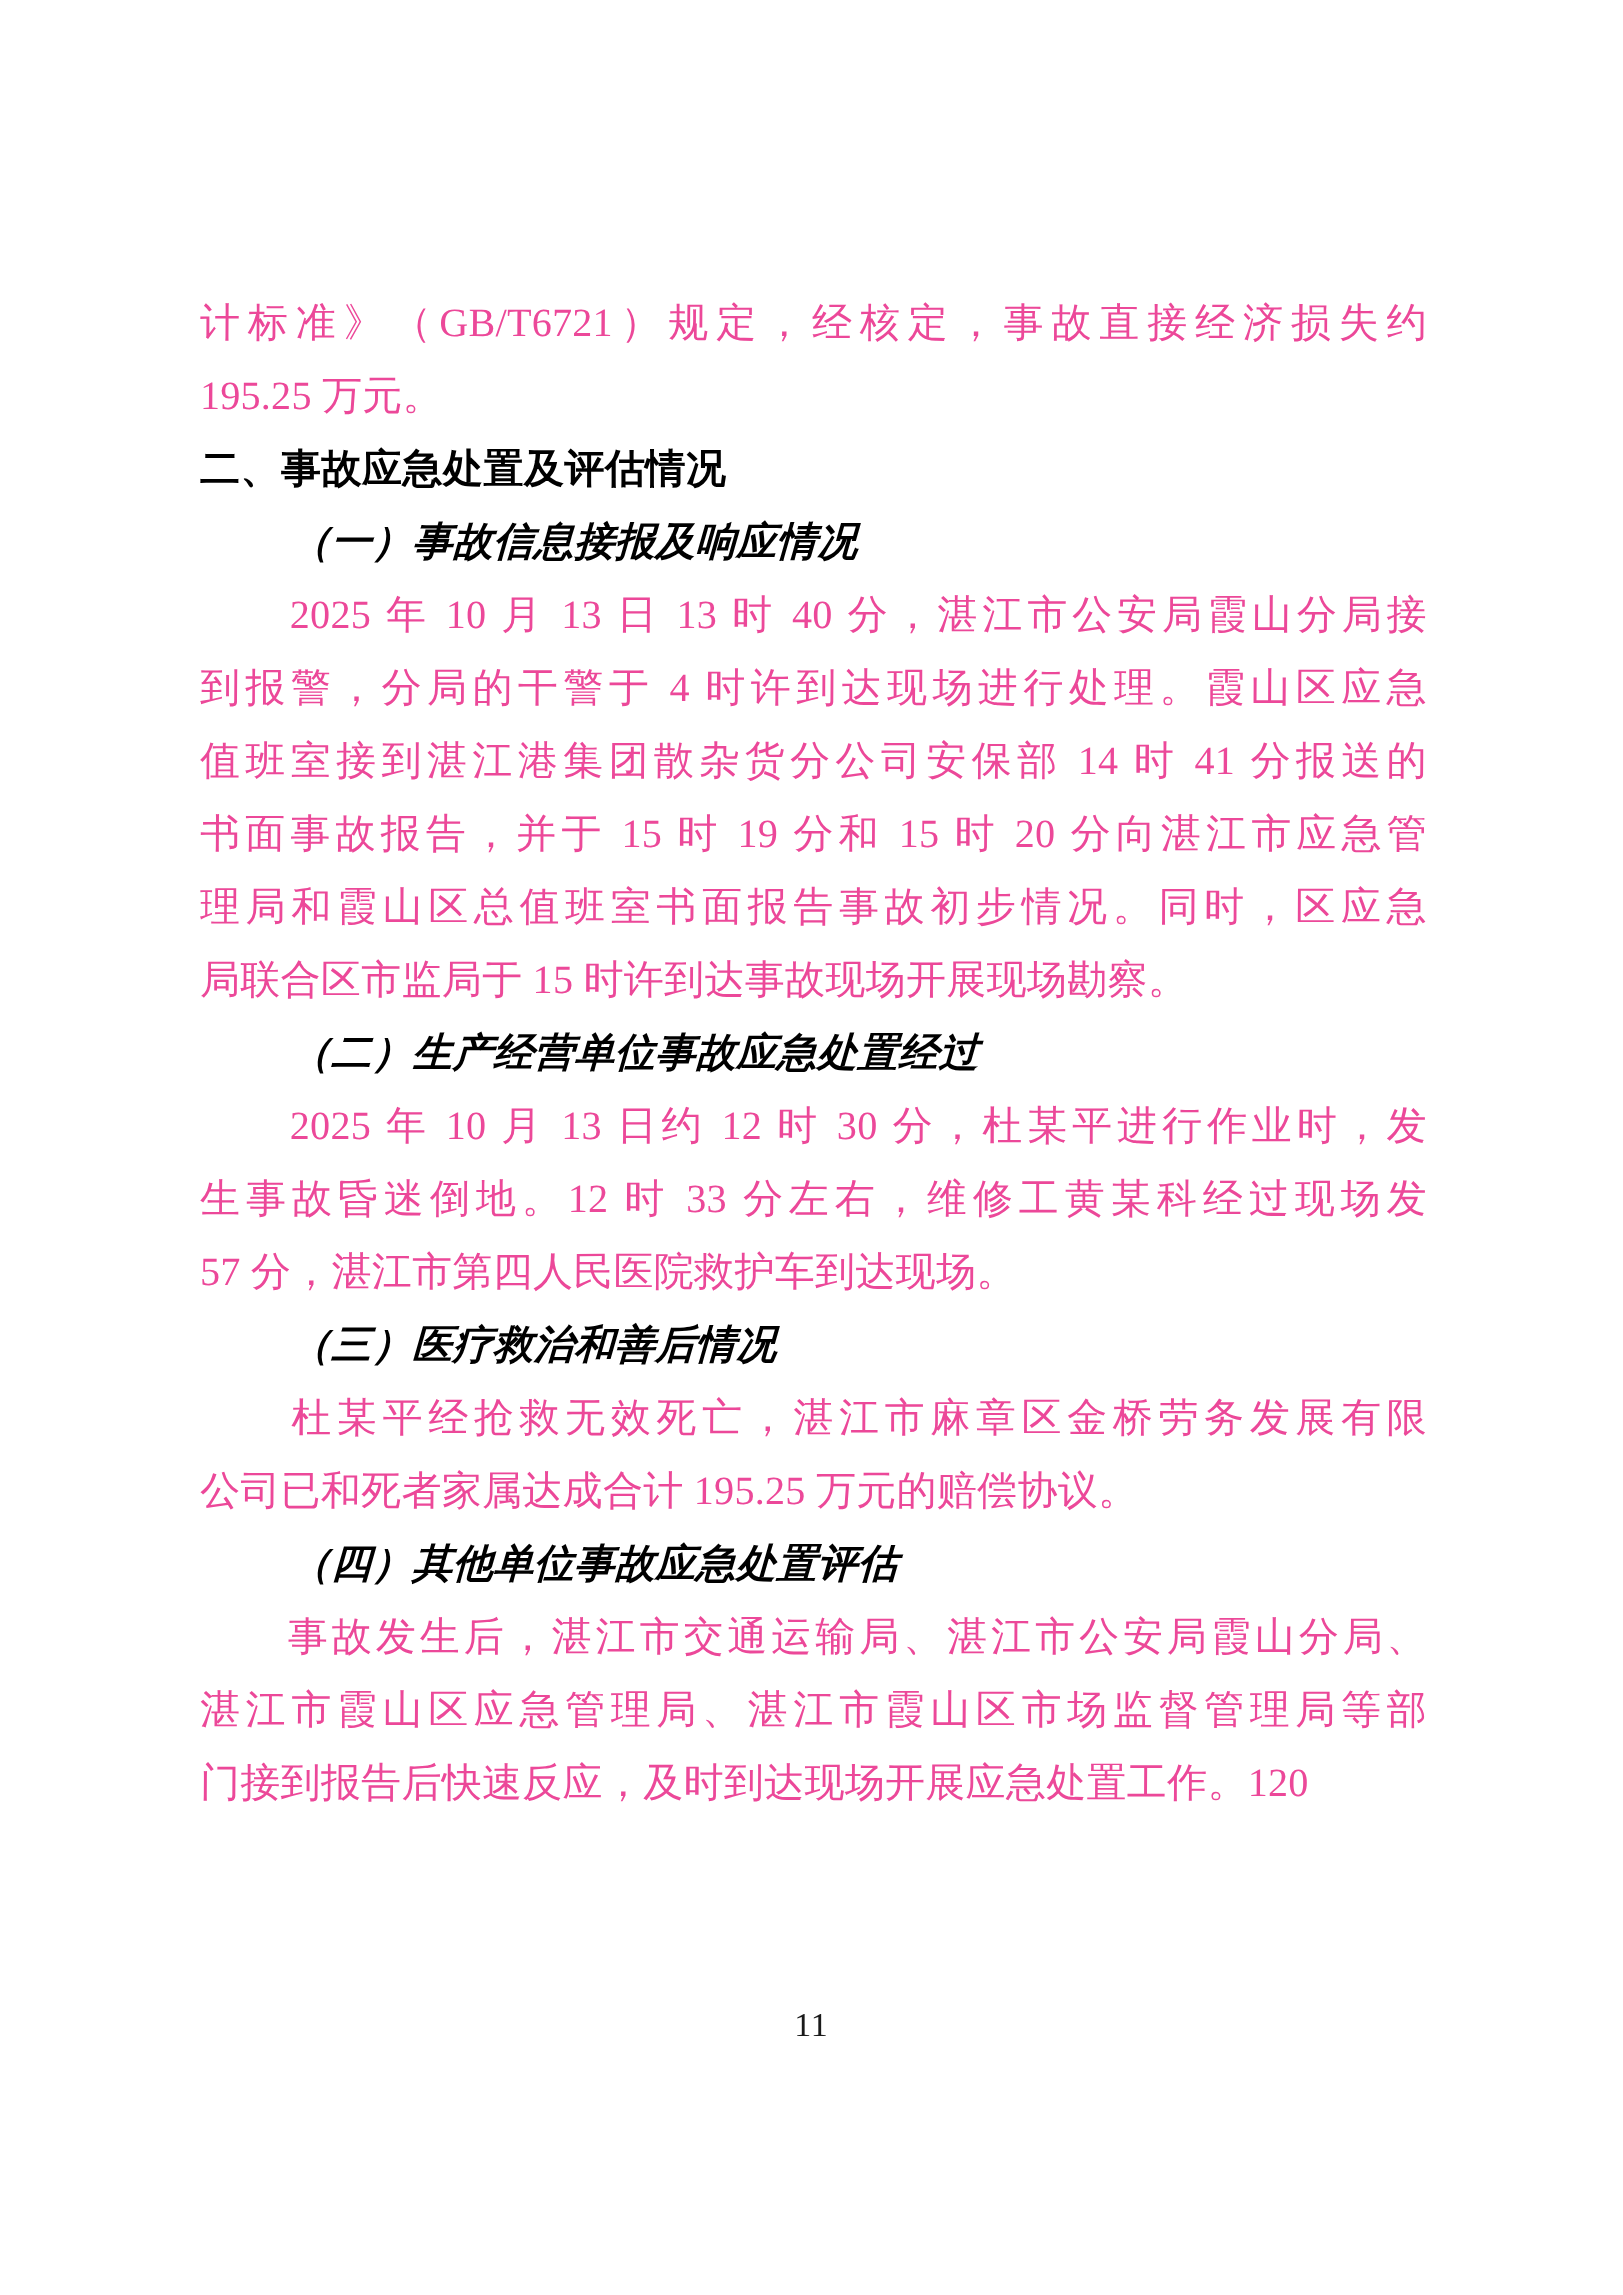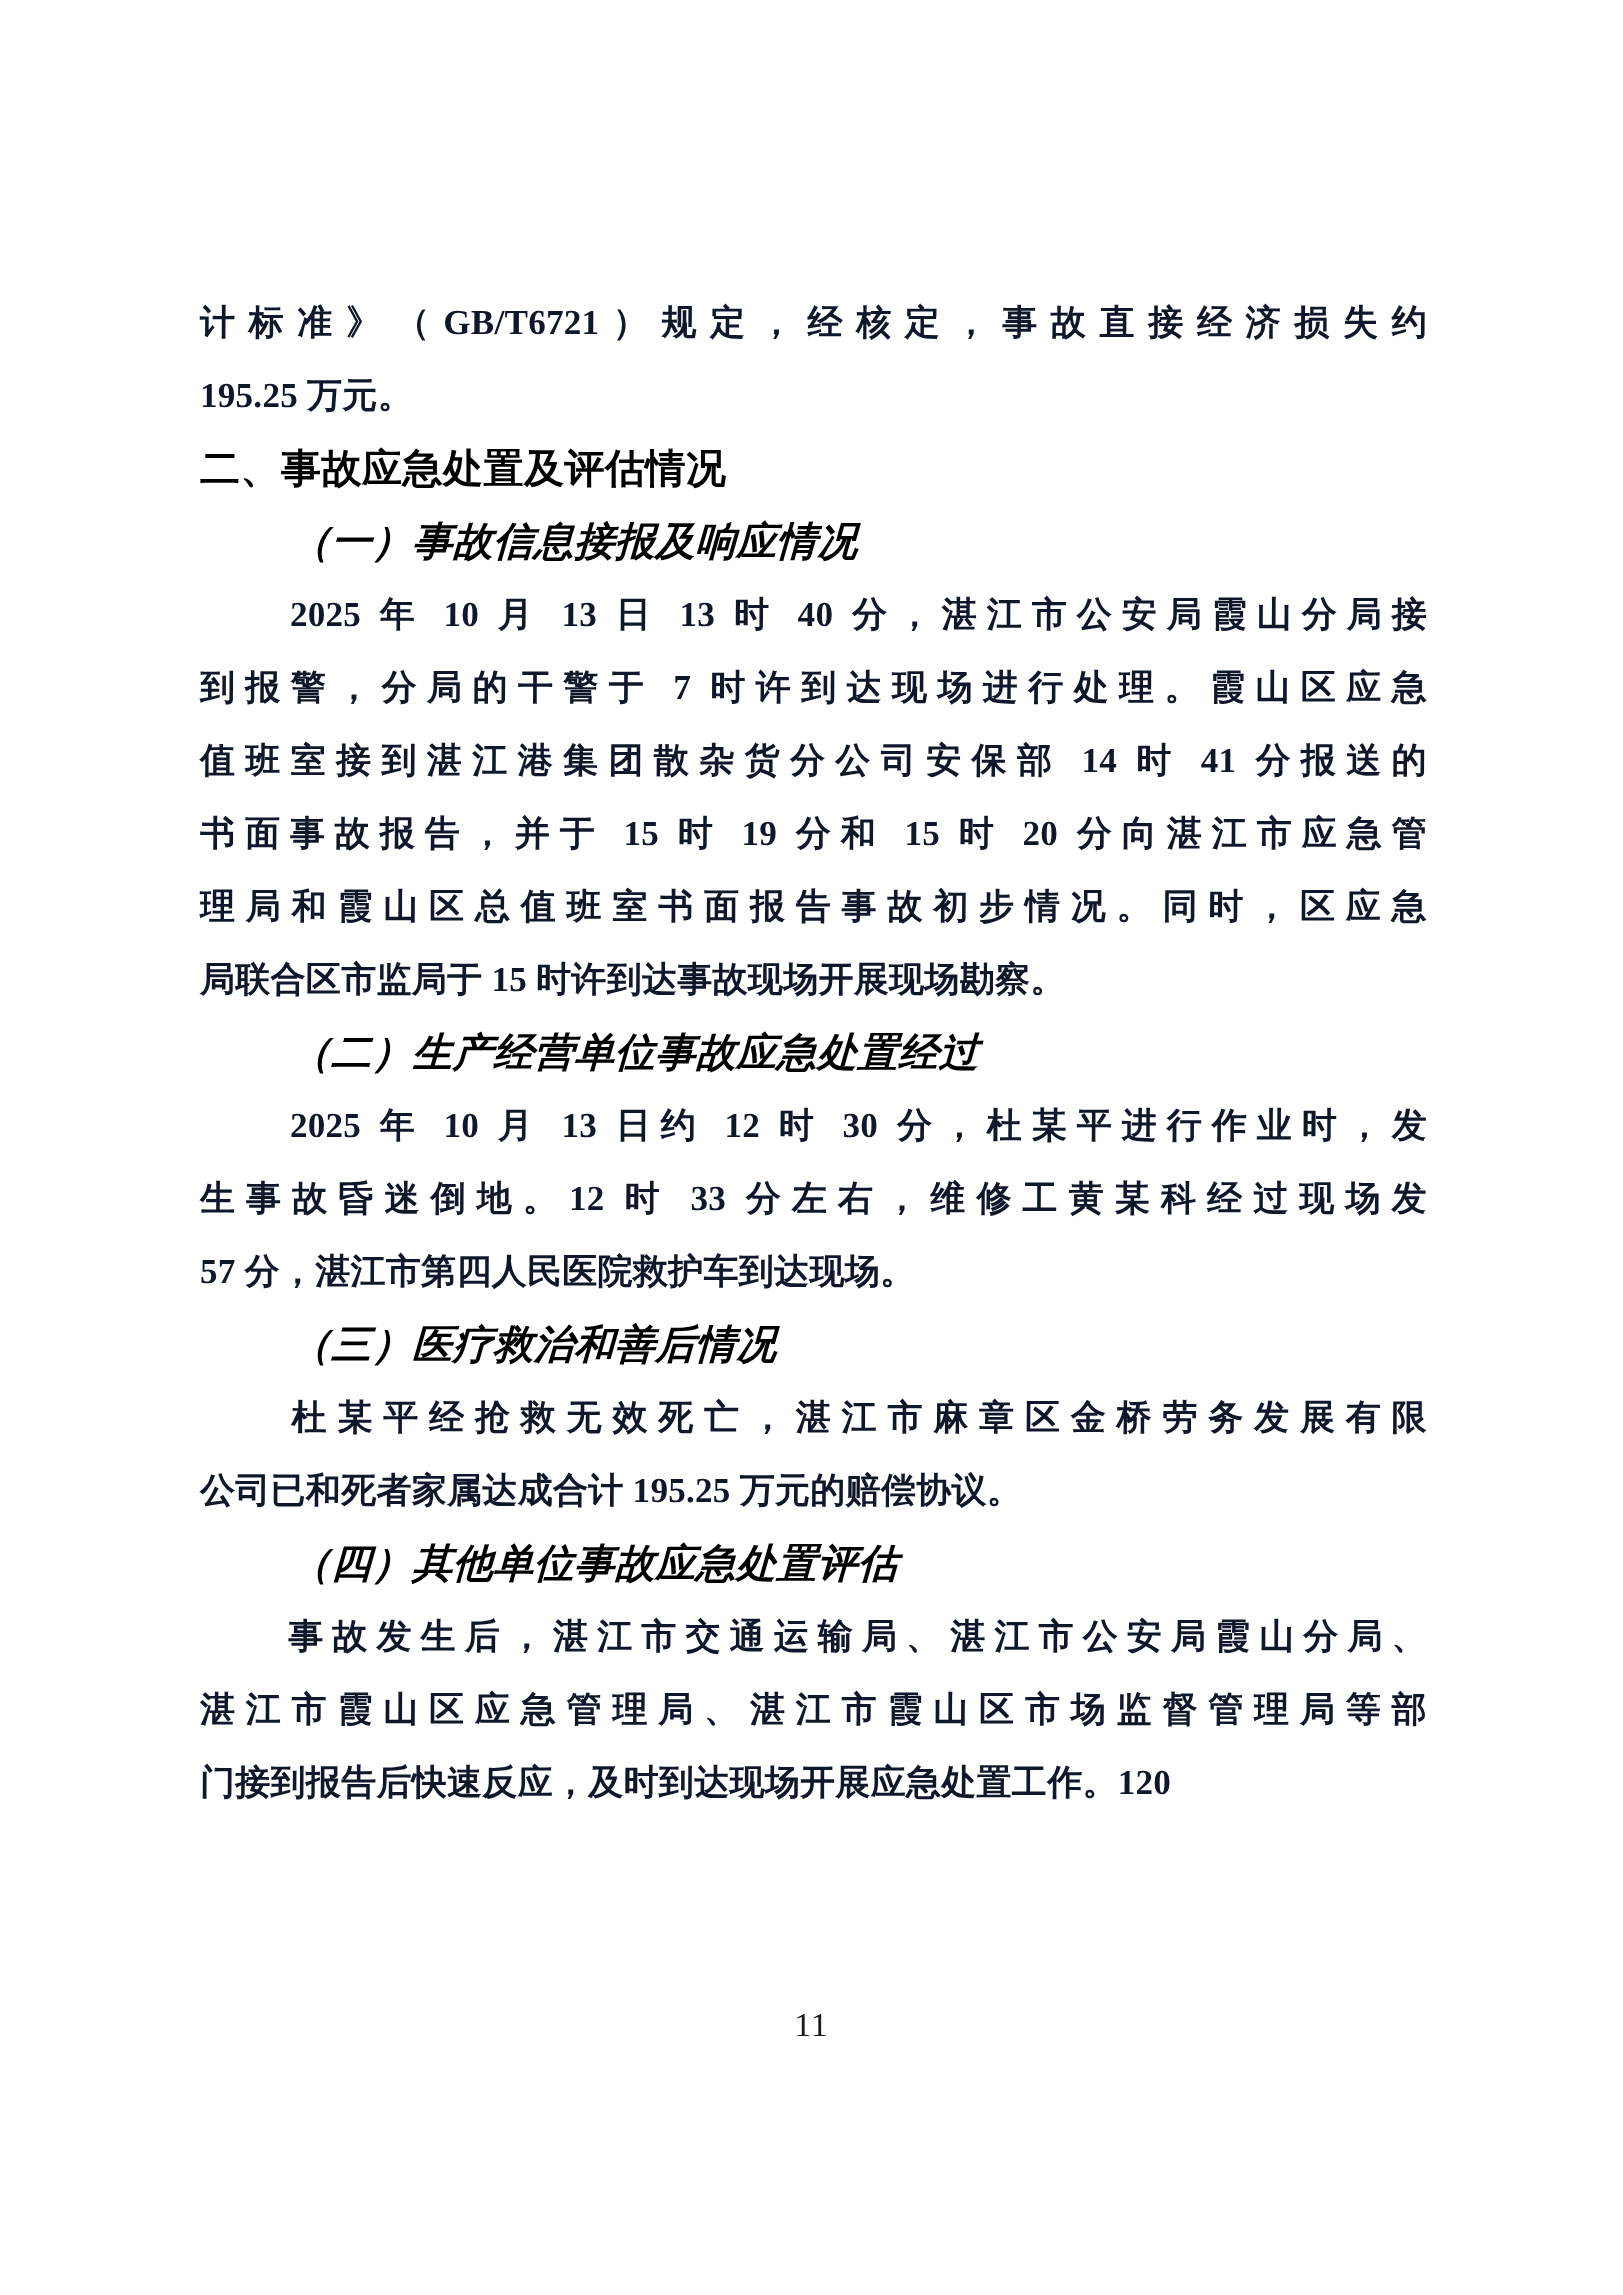--- a/index.html
+++ b/index.html
@@ -22,26 +22,26 @@
   }
   .content {
     position: absolute;
     left: 200px;
     top: 286px;
     width: 1227px;
   }
   
   .line {
     font-family: "Liberation Serif", "DejaVu Serif", serif;
-    font-size: 35px;
+    font-size: 40px;
     line-height: 73px;
     letter-spacing: 0.3px;
-    color: #0f172a;
+    color: #ec4899;
     white-space: pre;
-    font-weight: 700;
+    font-weight: 400;
     transform: skewX(-0.35deg);
     font-stretch: semi-condensed;
   }
   .line.just {
     text-align: justify;
     text-align-last: justify;
   }
   .line.last {
     text-align: right;
     text-align-last: left;
@@ -93,21 +93,21 @@
     <div>
       <div class="line just">计标准》（GB/T6721）规定，经核定，事故直接经济损失约</div>
       <div class="line last">195.25 万元。</div>
     </div>
 
     <div class="heading">二、事故应急处置及评估情况</div>
 
     <div>
       <div class="subheading">（一）事故信息接报及响应情况</div>
       <div class="line just">　　2025 年 10 月 13 日 13 时 40 分，湛江市公安局霞山分局接</div>
-      <div class="line just">到报警，分局的干警于 7 时许到达现场进行处理。霞山区应急</div>
+      <div class="line just">到报警，分局的干警于 4 时许到达现场进行处理。霞山区应急</div>
       <div class="line just">值班室接到湛江港集团散杂货分公司安保部 14 时 41 分报送的</div>
       <div class="line just">书面事故报告，并于 15 时 19 分和 15 时 20 分向湛江市应急管</div>
       <div class="line just">理局和霞山区总值班室书面报告事故初步情况。同时，区应急</div>
       <div class="line last">局联合区市监局于 15 时许到达事故现场开展现场勘察。</div>
     </div>
 
     <div>
       <div class="subheading">（二）生产经营单位事故应急处置经过</div>
       <div class="line just">　　2025 年 10 月 13 日约 12 时 30 分，杜某平进行作业时，发</div>
       <div class="line just">生事故昏迷倒地。12 时 33 分左右，维修工黄某科经过现场发</div>

